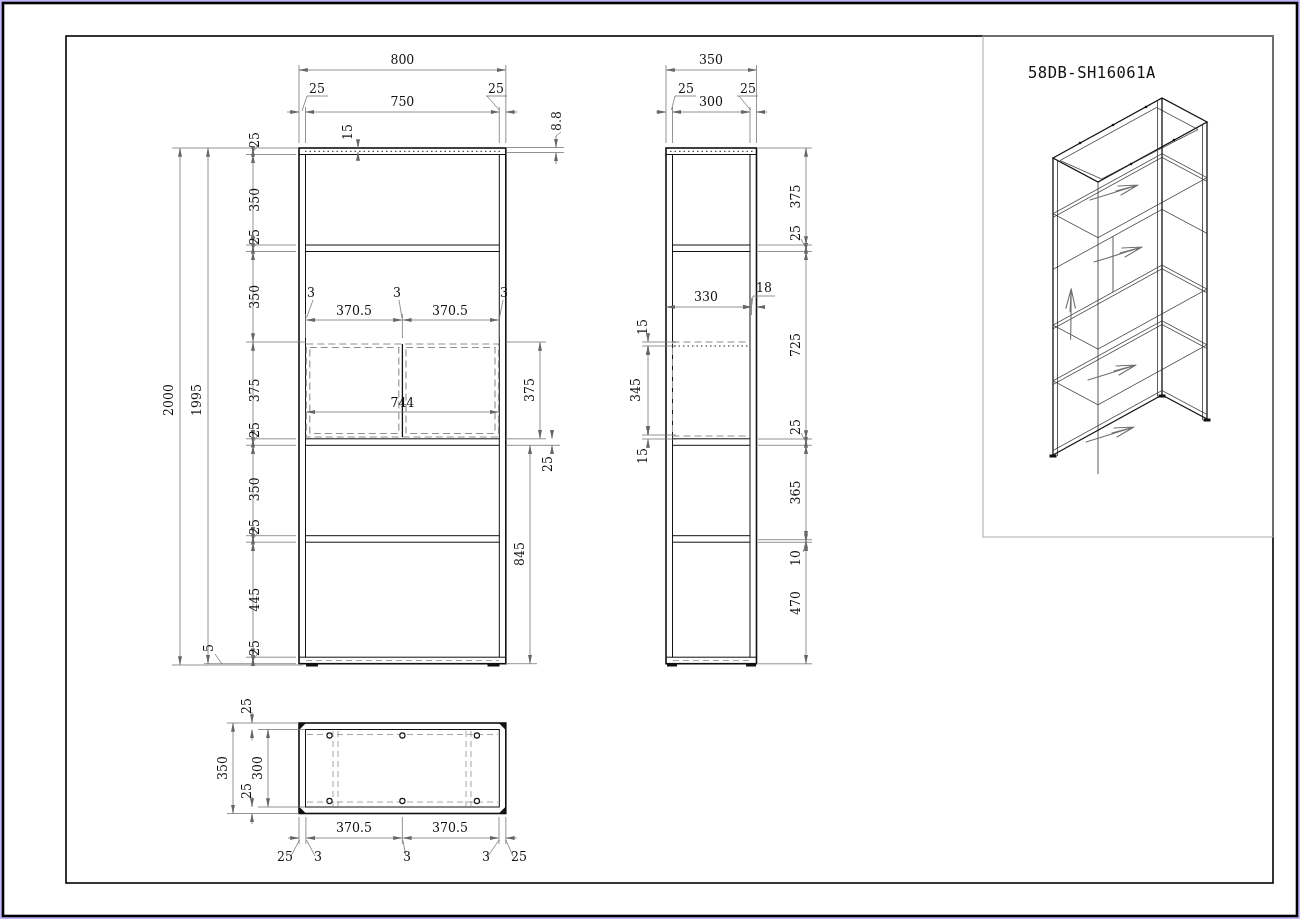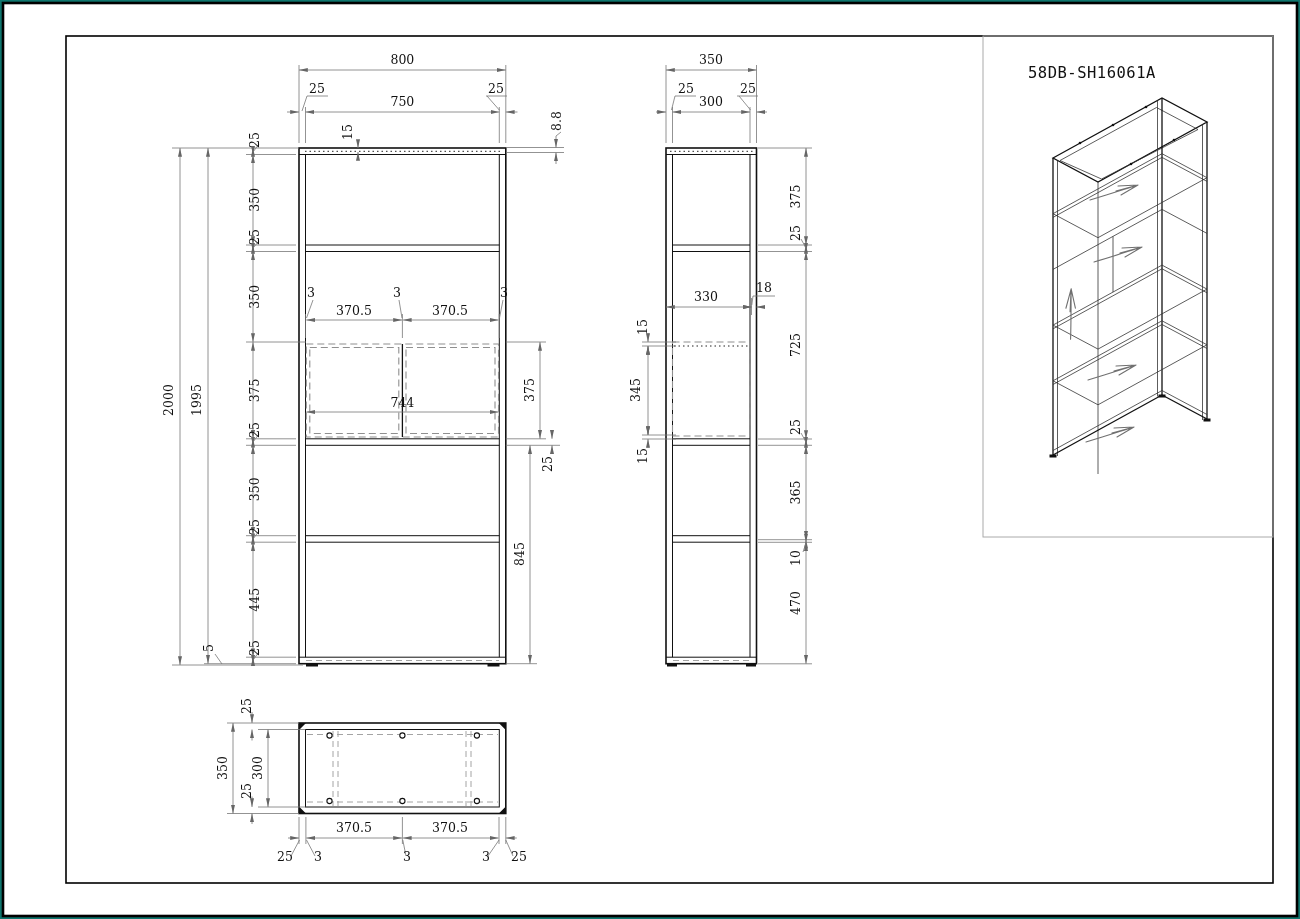--- a/index.html
+++ b/index.html
@@ -1,16 +1,16 @@
 <!DOCTYPE html>
 <html><head>
 <meta charset="utf-8">
 <style>
   html,body{margin:0;padding:0;background:#fff;}
-  .sheet{position:relative;width:1300px;height:919px;background:#0f766e;font-family:"DejaVu Serif",serif;}
+  .sheet{position:relative;width:1300px;height:919px;background:#c4b5fd;font-family:"DejaVu Serif",serif;}
   svg{display:block;}
   .o{stroke:#111;stroke-width:1.6;fill:none}
   .m{stroke:#111;stroke-width:1.3;fill:none}
   .i{stroke:#111;stroke-width:1;fill:none}
   .t{stroke:#333;stroke-width:.8;fill:none}
   .d{stroke:#777;stroke-width:.8;fill:none}
   .da{stroke:#777;stroke-width:.8;fill:none;marker-start:url(#ah);marker-end:url(#ah)}
   .ae{stroke:#777;stroke-width:.8;fill:none;marker-end:url(#ah)}
   .ds{stroke:#9a9a9a;stroke-width:.9;stroke-dasharray:6 4;fill:none}
   .db{stroke:#8f8f8f;stroke-width:1.1;stroke-dasharray:7 4;fill:none}

